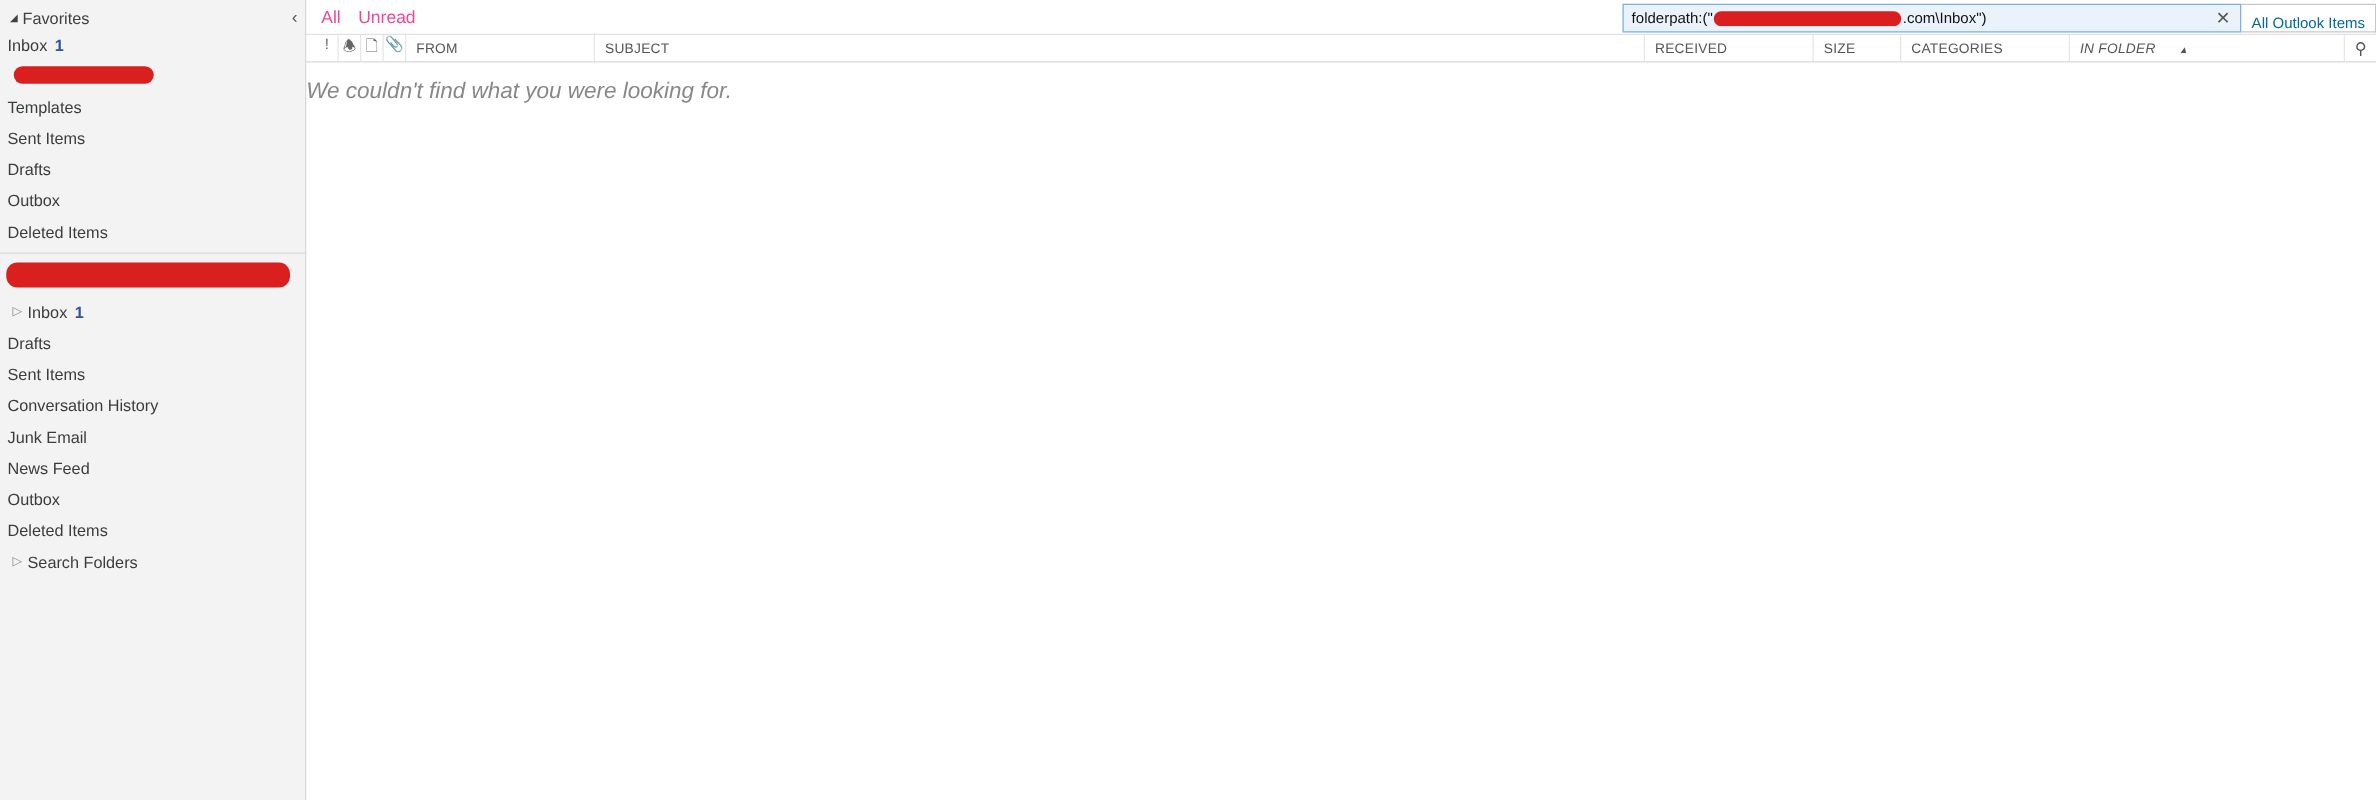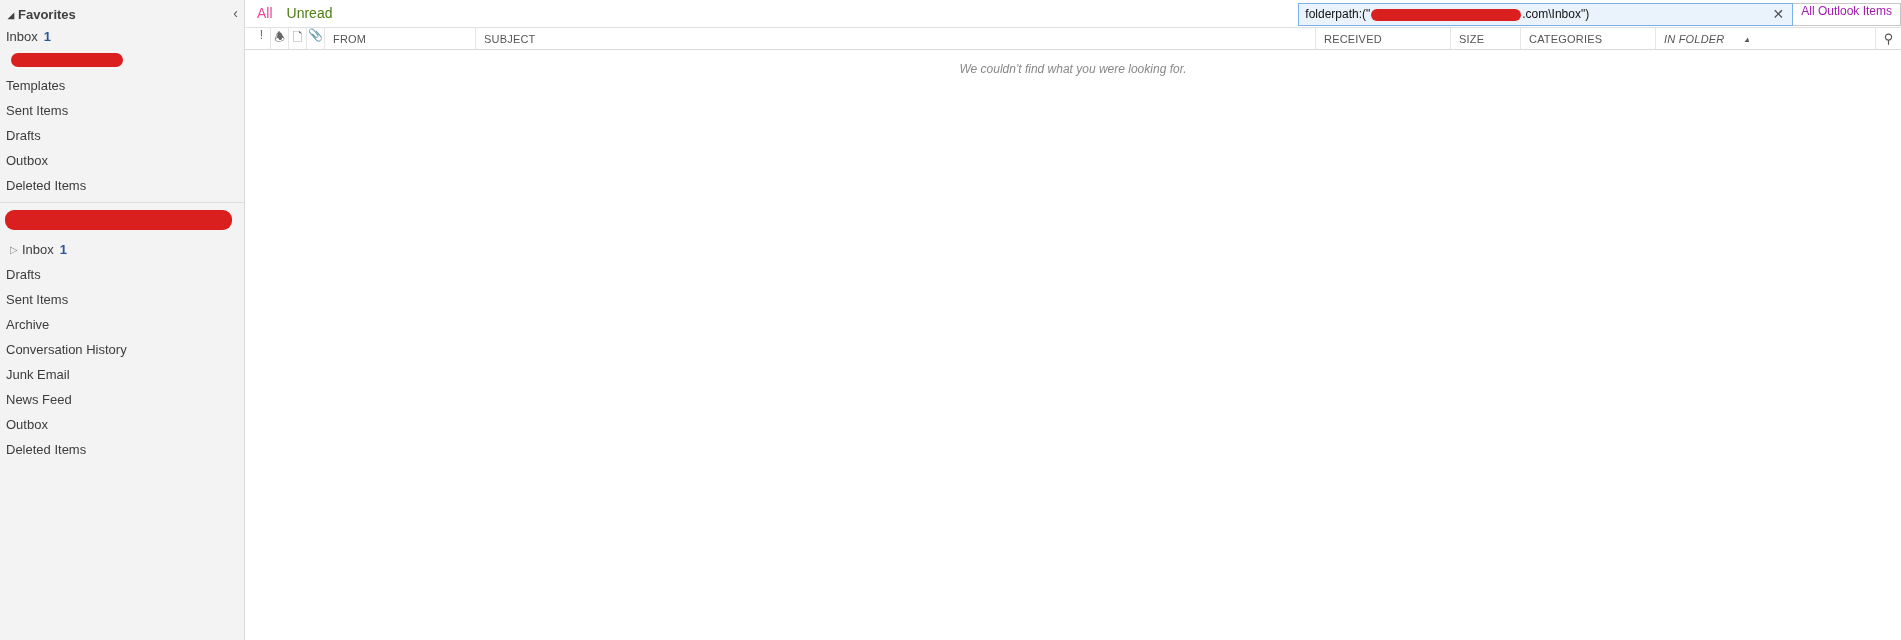--- a/index.html
+++ b/index.html
@@ -26,21 +26,21 @@
     position: absolute;
     top: 6px; right: 6px;
     font-size: 14px;
     color: #555;
     cursor: pointer;
     line-height: 1;
   }
   .sec-header {
     display: flex; align-items: center;
     padding: 3px 10px 2px 8px;
-    font-weight: 700;
+    font-weight: 400;
     color: #404040;
   }
   .caret { width: 10px; font-size: 10px; color: #555; }
   .caret.right::before { content: "▷"; color: #8a8a8a; }
   .caret.down::before  { content: "◢"; color: #404040; font-size: 8px; }
   .nav-item {
     display: flex; align-items: center;
     padding: 3px 4px 3px 6px;
     cursor: default;
     color: #3c3c3c;
@@ -71,21 +71,21 @@
 
   
   .main { flex: 1; display: flex; flex-direction: column; }
 
   .top-row {
     display: flex; align-items: center;
     height: 28px;
     border-bottom: 1px solid #e1e1e1;
   }
   .filter-tabs { display: flex; gap: 14px; padding: 2px 12px 0 12px; }
-  .filter-tab { font-size: 14px; color: #4d7c0f; padding-bottom: 3px; cursor: pointer; }
+  .filter-tab { font-size: 14px; color: #ec4899; padding-bottom: 3px; cursor: pointer; }
   .filter-tab.active { color: #ec4899; }
 
   .search-wrap {
     margin-left: auto;
     display: flex; align-items: center;
     height: 26px;
     margin-top: 1px;
   }
   .search-box {
     width: 495px;
@@ -112,24 +112,24 @@
     margin: 0 1px;
   }
   .search-clear {
     font-size: 14px; color: #555; cursor: pointer; padding: 0 2px;
   }
   .scope-box {
     height: 23px;
     border: 1px solid #c7c7c7;
     border-left: none;
     background: #fff;
-    color: #a21caf;
+    color: #0369a1;
     font-size: 12px;
     padding: 0 8px;
-    display: flex; align-items: flex-start;
+    display: flex; align-items: flex-end;
     min-width: 95px;
   }
 
   
   .col-row {
     display: flex; align-items: center;
     height: 22px;
     border-bottom: 1px solid #d9d9d9;
     font-size: 12px;
     color: #555;
@@ -160,24 +160,23 @@
   .filter-glyph {
     width: 26px; text-align: center;
     color:#555; font-size: 13px;
     border-left: 1px solid #e6e6e6;
     height: 100%; display:flex;align-items:center;justify-content:center;
   }
 
   
   .results { flex: 1; background: #fff; }
   .empty-msg {
-    text-align: center;
     color: #888;
     font-style: italic;
-    font-size: 12px;
+    font-size: 18px;
     padding-top: 12px;
   }
 </style>
 </head>
 <body>
 
 <div class="app">
 
   <div class="sidebar">
     <span class="collapse-toggle">‹</span>
@@ -217,36 +216,37 @@
       <span>Inbox</span>
       <span class="count">1</span>
     </div>
     <div class="nav-item">
       <span>Drafts</span>
     </div>
     <div class="nav-item">
       <span>Sent Items</span>
     </div>
     <div class="nav-item">
-      <span>Archive</span>
-    </div>
-    <div class="nav-item">
       <span>Conversation History</span>
     </div>
     <div class="nav-item">
       <span>Junk Email</span>
     </div>
     <div class="nav-item">
       <span>News Feed</span>
     </div>
     <div class="nav-item">
       <span>Outbox</span>
     </div>
     <div class="nav-item">
       <span>Deleted Items</span>
+    </div>
+    <div class="nav-item expandable">
+      <span class="caret right"></span>
+      <span>Search Folders</span>
     </div>
   </div>
 
   <div class="main">
 
     <div class="top-row">
       <div class="filter-tabs">
         <span class="filter-tab active">All</span>
         <span class="filter-tab">Unread</span>
       </div>

